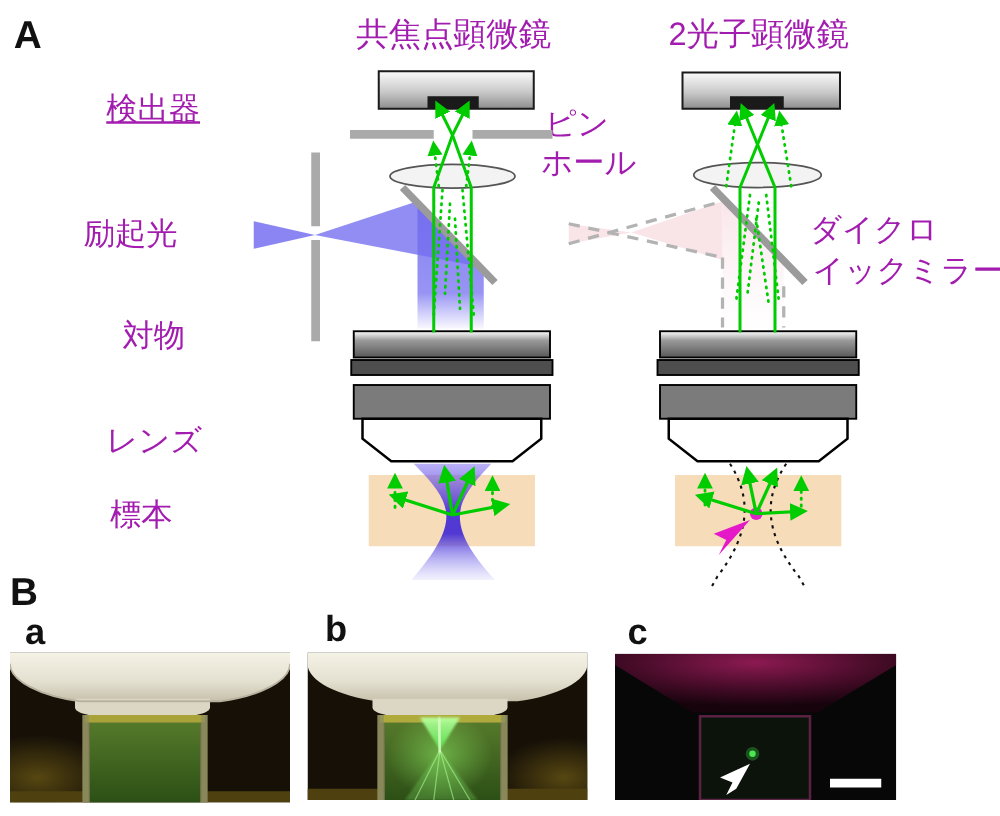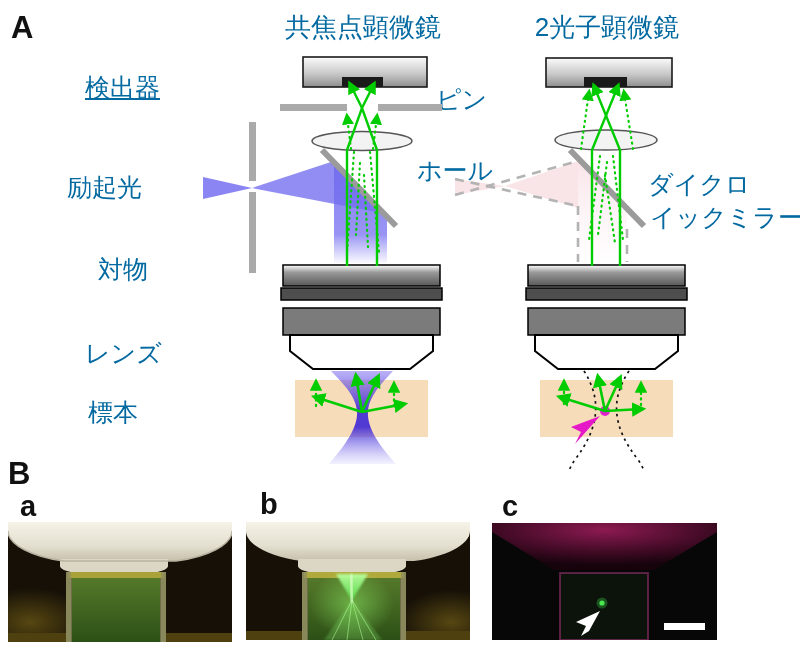--- a/index.html
+++ b/index.html
@@ -1,40 +1,40 @@
 <!DOCTYPE html>
 <html><head>
 <meta charset="utf-8">
 <style>
   html,body{margin:0;padding:0;background:#ffffff;}
   body{width:800px;height:653px;position:relative;overflow:hidden;
        font-family:"Liberation Sans",sans-serif;color:#111;}
   .abs{position:absolute;}
   .panel-letter{font-size:31px;font-weight:bold;line-height:1;}
   .photo-letter{font-size:29px;font-weight:bold;line-height:1;}
-  .jp{font-size:25px;line-height:1.15;white-space:nowrap;color:#0369a1;}
+  .jp{font-size:25px;line-height:1.15;white-space:nowrap;color:#a21caf;}
   .title{font-size:26px;text-align:center;width:190px;}
   svg{display:block;}
 </style>
 </head>
 <body>
 
 <div class="abs panel-letter" style="left:11px;top:12px;">A</div>
 
 <div class="abs jp title" style="left:268px;top:13px;">共焦点顕微鏡</div>
 <div class="abs jp title" style="left:512px;top:13px;">2光子顕微鏡</div>
 
 <div class="abs jp" style="left:85px;top:73px;text-decoration:underline;">検出器</div>
 <div class="abs jp" style="left:67px;top:173px;">励起光</div>
 <div class="abs jp" style="left:98px;top:255px;">対物</div>
 <div class="abs jp" style="left:85px;top:307px;margin-top:32px;">レンズ</div>
 <div class="abs jp" style="left:88px;top:398px;">標本</div>
 
 <div class="abs jp" style="left:436px;top:85px;">ピン</div>
-<div class="abs jp" style="left:417px;top:116px;margin-top:40px;">ホール</div>
+<div class="abs jp" style="left:433px;top:116px;">ホール</div>
 
 <div class="abs jp" style="left:648px;top:170px;text-align:right;">ダイクロ</div>
 <div class="abs jp" style="left:650px;top:203px;">イックミラー</div>
 
 <svg class="abs" style="left:0;top:0;" width="800" height="475" viewBox="0 0 800 475">
   <defs>
     <linearGradient id="detGrad" x1="0" y1="0" x2="0" y2="1">
       <stop offset="0" stop-color="#fbfbfb"></stop>
         <stop offset="0.55" stop-color="#c9c9c9"></stop>
       <stop offset="1" stop-color="#8e8e8e"></stop>

